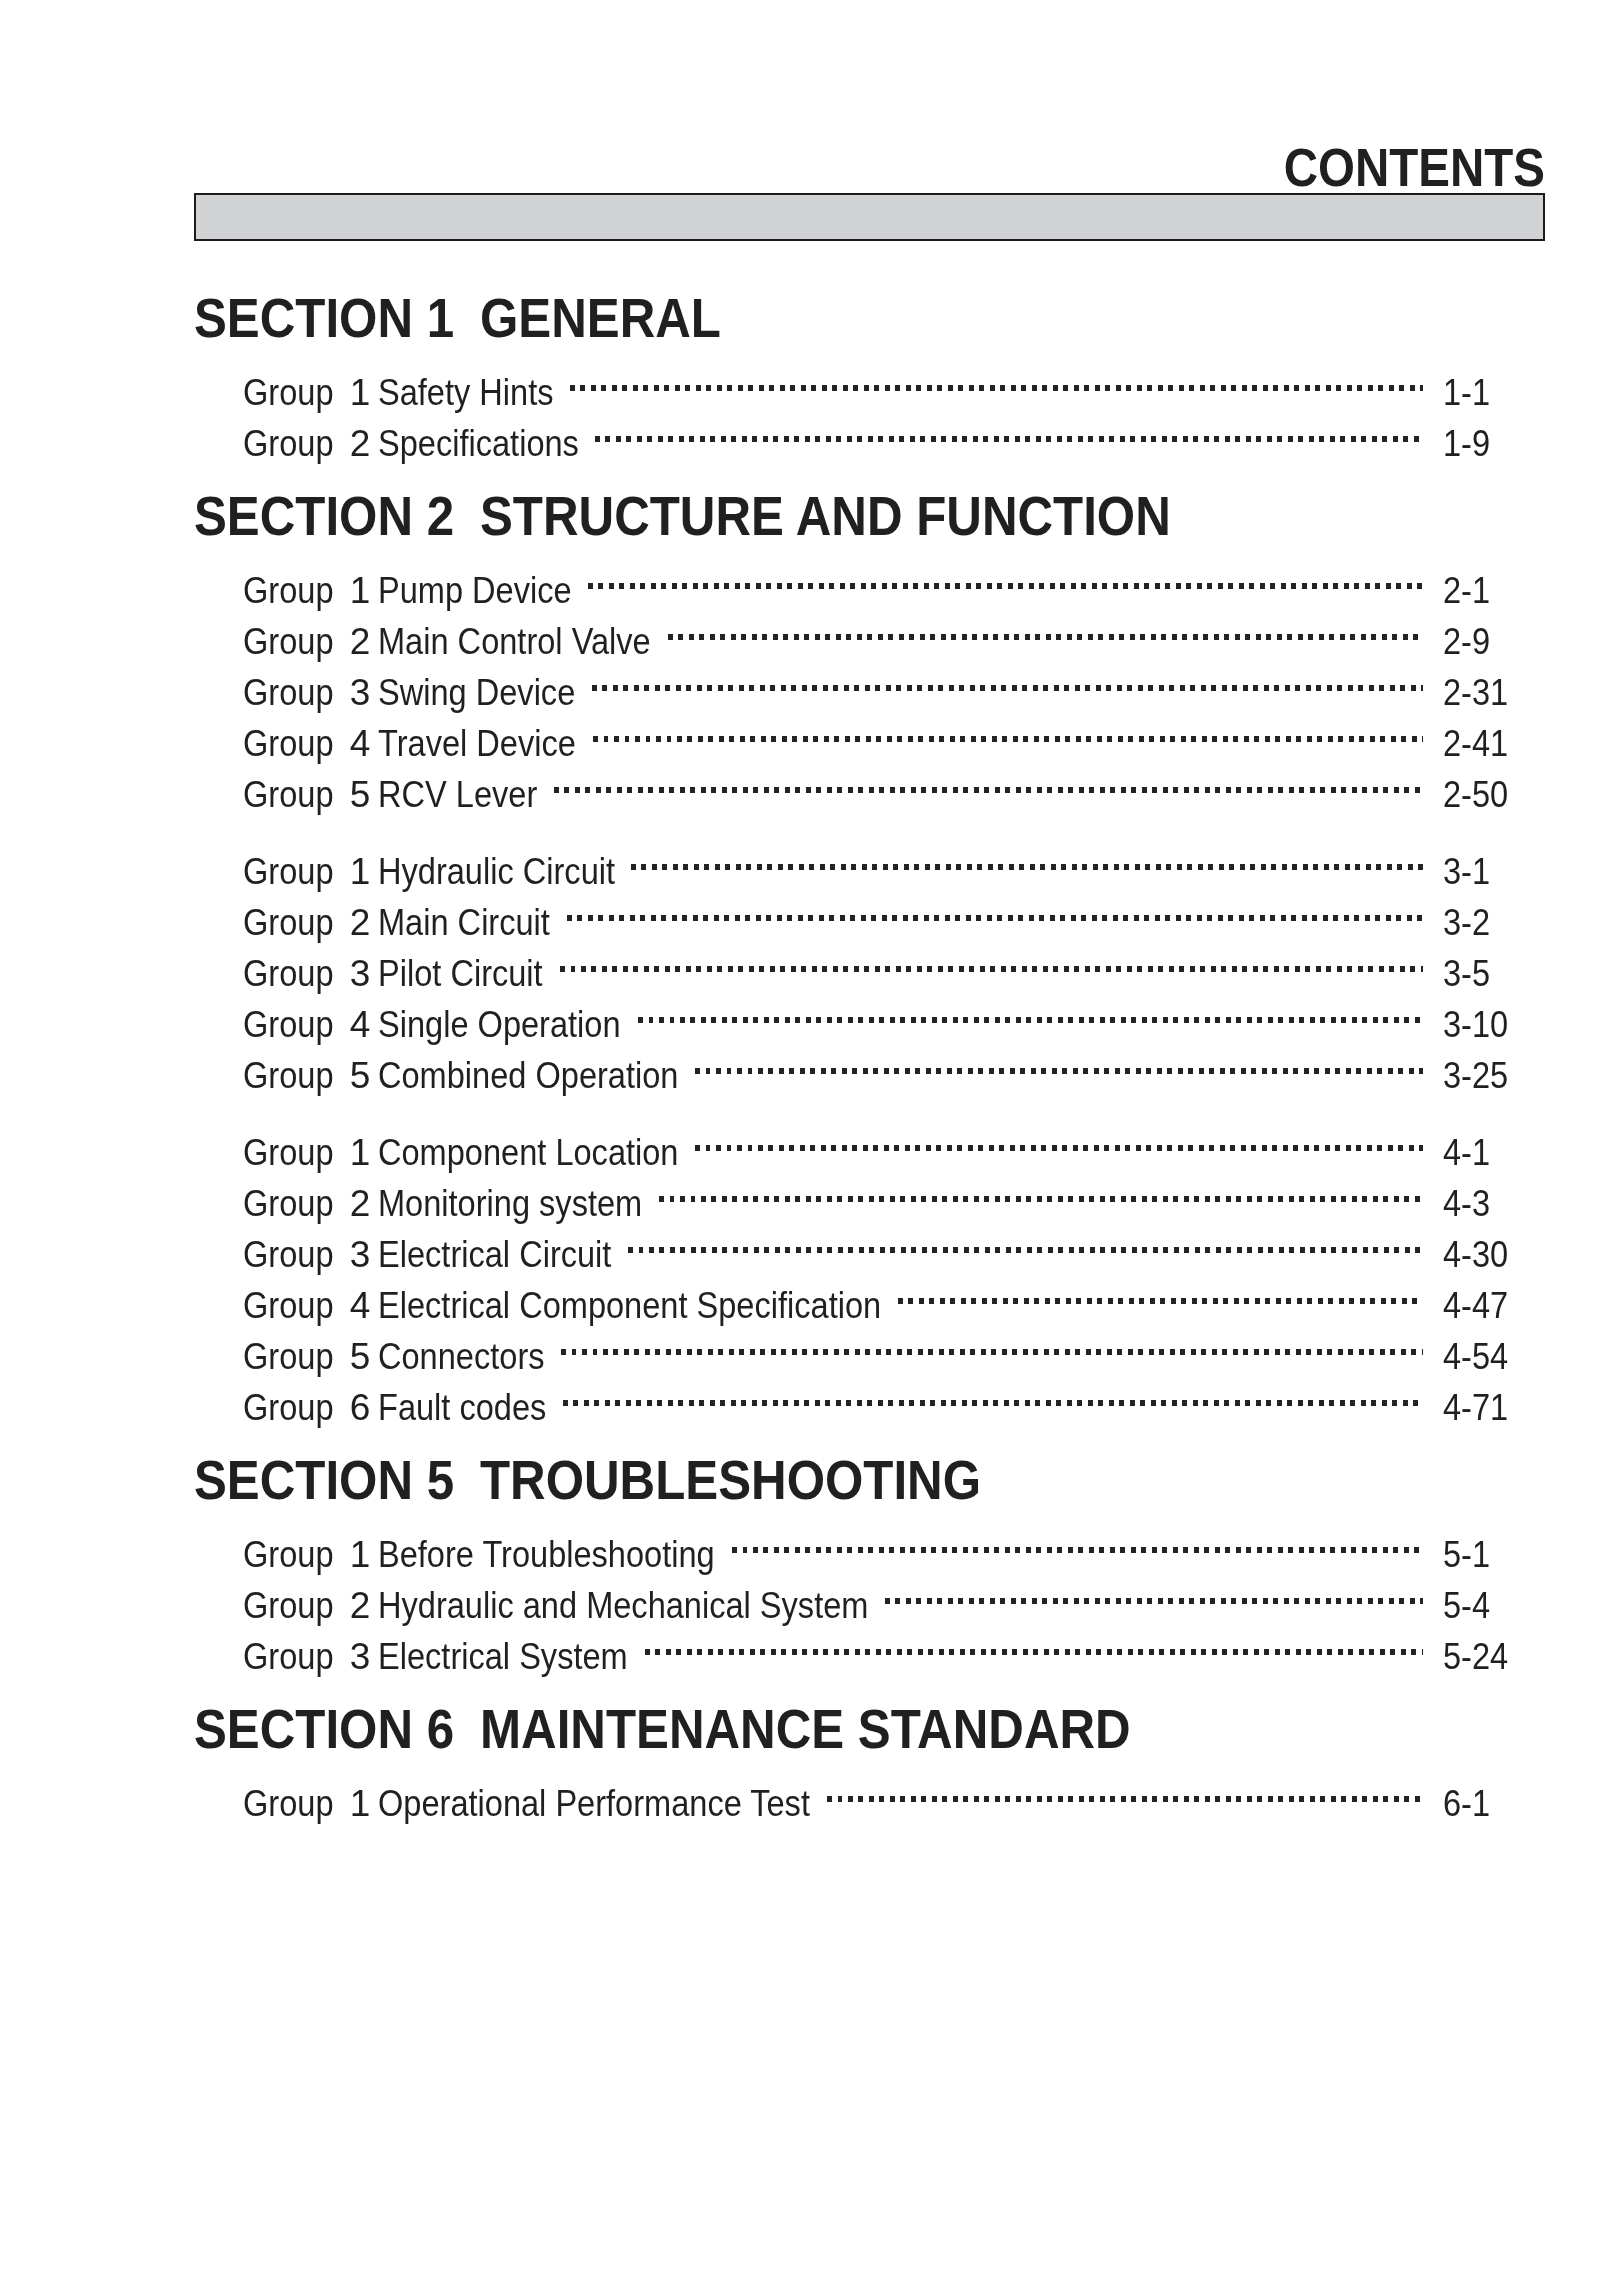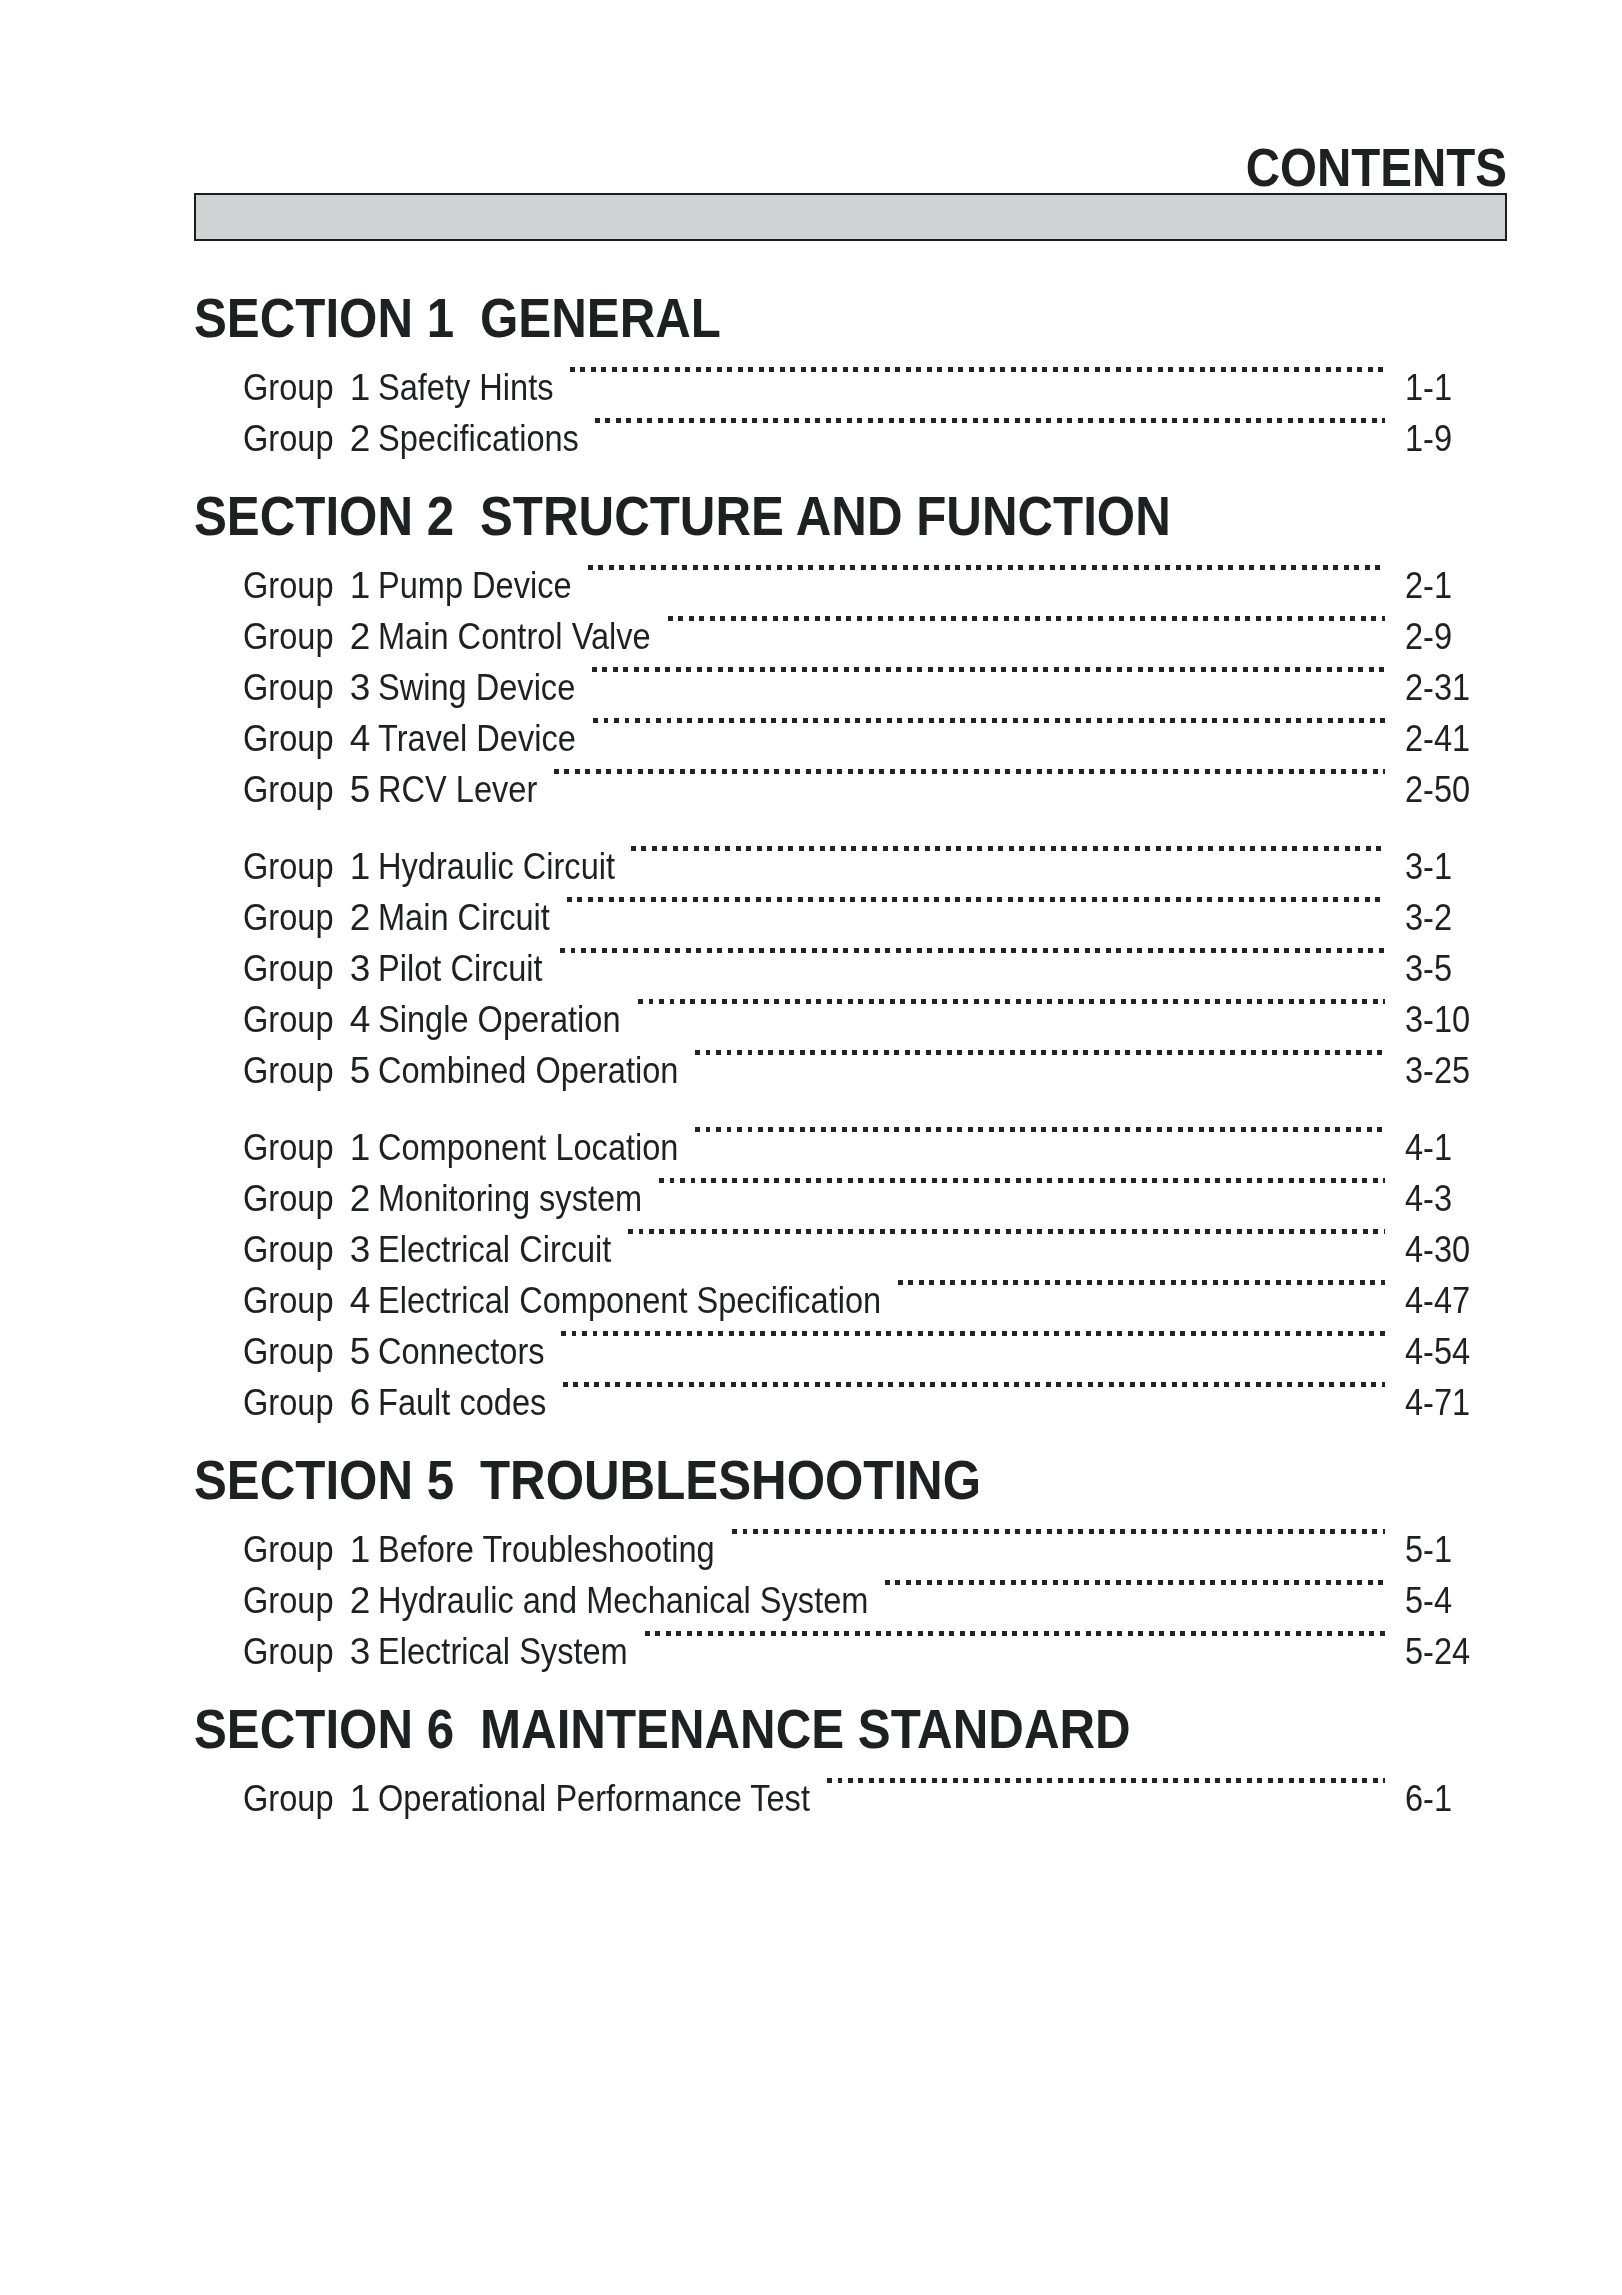--- a/index.html
+++ b/index.html
@@ -8,40 +8,40 @@
     --bar-border:#1c1c1e;
     --dot-color:#232325;
   }
   html,body{margin:0;padding:0;}
   body{
     width:1623px;height:2295px;background:#ffffff;
     font-family:"Liberation Sans", sans-serif;
     color:var(--text-color);
     overflow:hidden;
   }
-  .page{box-sizing:border-box;width:1623px;height:2295px;padding:141px 116px 0 194px;}
+  .page{box-sizing:border-box;width:1623px;height:2295px;padding:141px 78px 0 194px;}
   
   .contents-title{
     text-align:right;font-size:54px;line-height:52px;font-weight:bold;white-space:nowrap;
   }
   .cxr{display:inline-block;transform:scaleX(0.88);transform-origin:100% 50%;}
   .title-bar{
     margin-top:0;height:48px;box-sizing:border-box;
     background:var(--bar-fill);
     border:2px solid var(--bar-border);
   }
   
   .section{margin-top:24px;}
   .section.first{margin-top:54px;}
   .section-heading{font-size:56px;line-height:46px;font-weight:bold;white-space:nowrap;}
   .sec-title{margin-left:15.7px;}
   .cx,.cx0{display:inline-block;transform:scaleX(0.88);transform-origin:0 50%;}
   .group-list{margin:26px 0 0 49px;}
   .toc-row{
-    display:flex;align-items:flex-start;height:51px;
+    display:flex;align-items:center;height:51px;
     font-size:37px;white-space:nowrap;
   }
   .g-word{flex:none;width:99px;}
   .g-num{flex:none;width:36px;text-align:center;}
   .row-title{flex:none;}
   .leader{
     flex:1 1 auto;height:5.2px;margin:0 19.6px 9.2px 17px;
     background-image:repeating-linear-gradient(90deg, var(--dot-color) 0 4.6px, transparent 4.6px 10.5px);
   }
   .page-num{flex:none;width:102px;}

